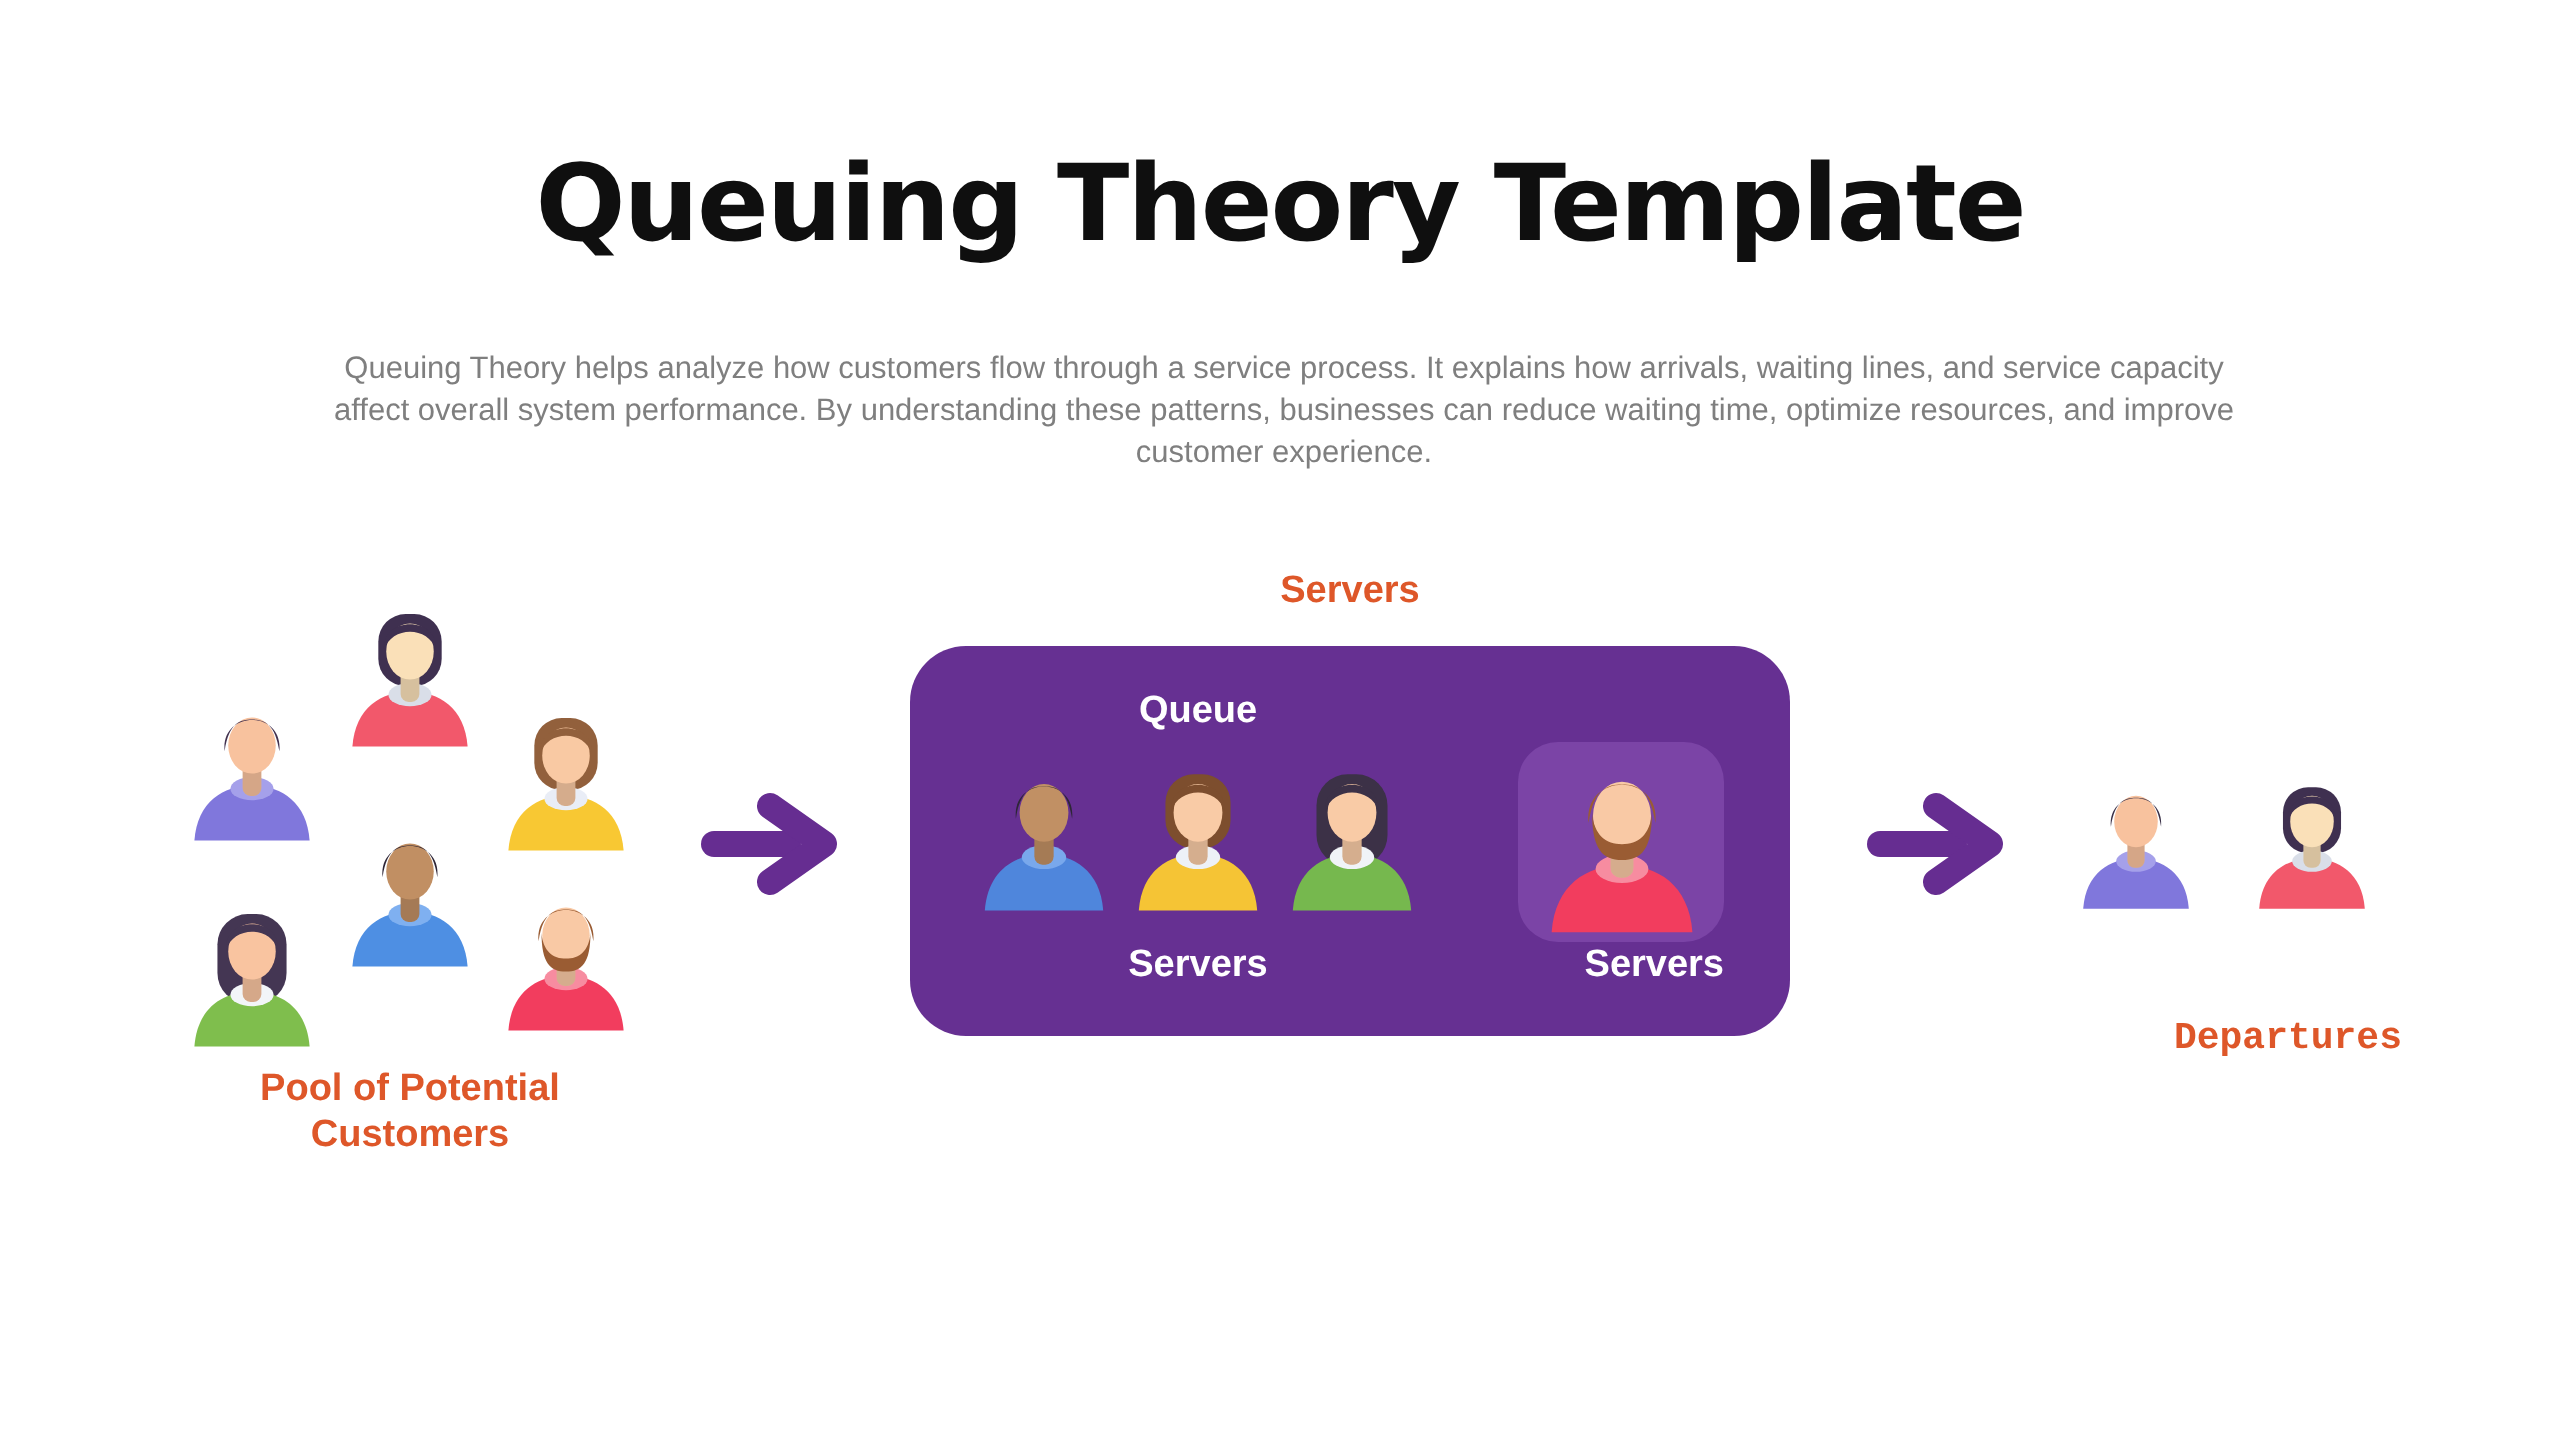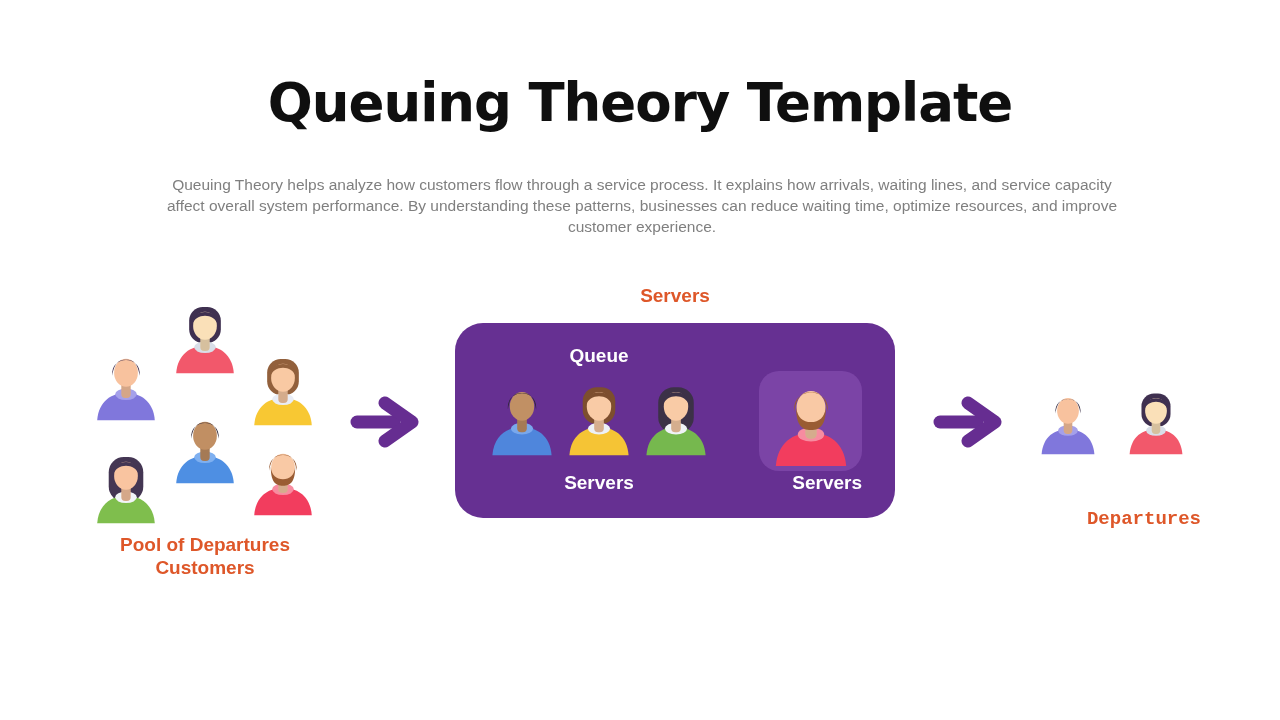--- a/index.html
+++ b/index.html
@@ -114,21 +114,21 @@
             <path d="M10,99 C12,72 30,61 50,61 C70,61 88,72 90,99 Z" fill="#F23D5E"></path>
             <ellipse cx="50" cy="63" rx="15" ry="8" fill="#F78CA0"></ellipse>
             <rect x="43.5" y="44" width="13" height="24" rx="5.5" fill="#F9C9A5"></rect>
             <rect x="43.5" y="44" width="13" height="24" rx="5.5" fill="rgba(0,0,0,0.14)"></rect>
             <ellipse cx="50" cy="33" rx="16.5" ry="19.5" fill="#F9C9A5"></ellipse>
             <path d="M31,37 C28,8 72,8 69,37 C66,17 58,15 50,15 C42,15 34,17 31,37 Z" fill="#9A5C33"></path>
             <path d="M33,31 C33,52 39,58 50,58 C61,58 67,52 67,31 C66,44 59,49 50,49 C41,49 34,44 33,31 Z" fill="#9A5C33"></path>
           </svg>
         </div>
       </div>
-    <div class="pool-label label orange">Pool of Departures Customers</div>
+    <div class="pool-label label orange">Pool of Potential Customers</div>
   </div>
 
   <svg class="arrow arrow1" viewBox="0 0 74 52">
     <g fill="none" stroke="var(--arrowPurple,#662D91)" stroke-width="13" stroke-linecap="round" stroke-linejoin="round">
       <path d="M7,26 L44,26"></path>
       <path d="M35,7 L62,26 L35,45"></path>
     </g>
   </svg>
 
   <div class="system-title label orange">Servers</div>

